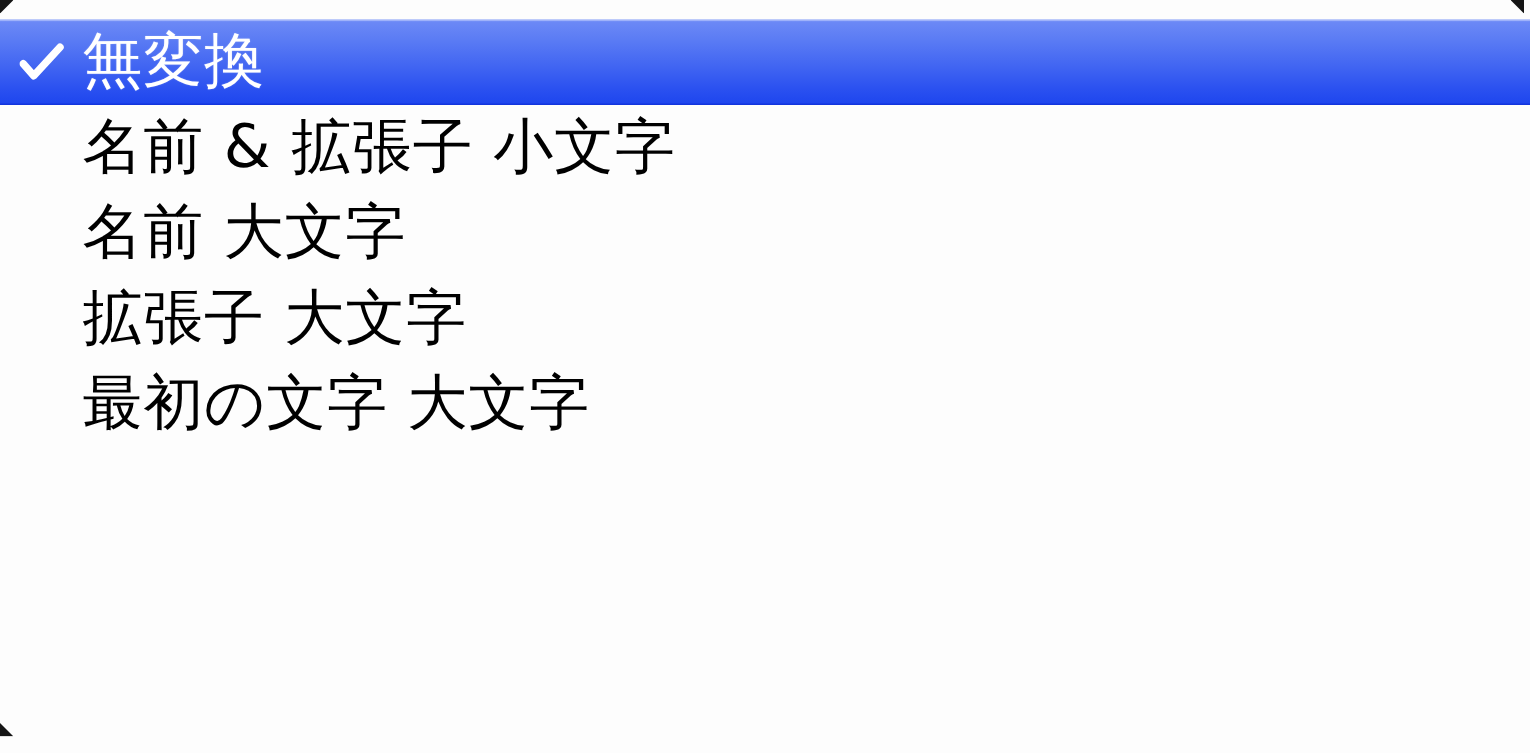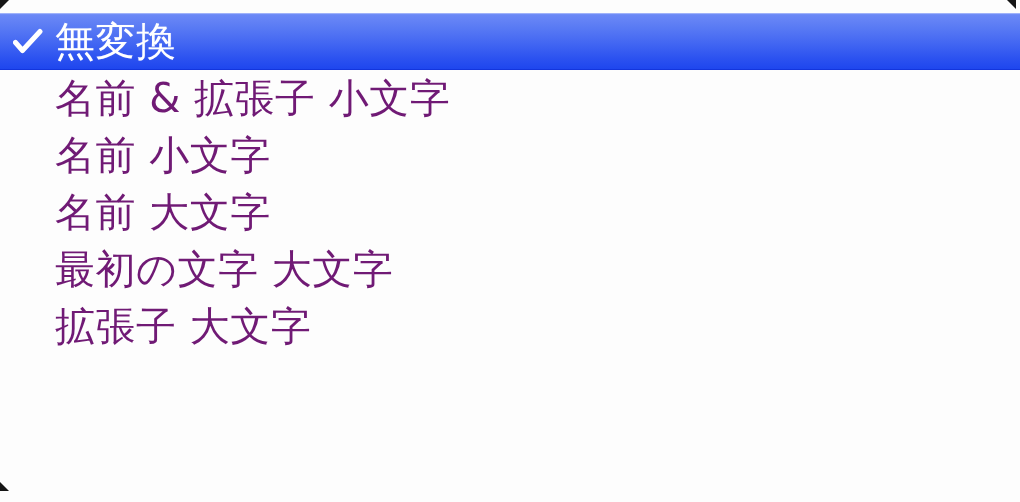--- a/index.html
+++ b/index.html
@@ -60,21 +60,21 @@
 
   .menu-item .check-slot svg {
     display: block;
     width: 30px;
     height: 28px;
   }
 
   .menu-item .item-label {
     font-size: 40px;
     line-height: 1;
-    color: #701a75;
+    color: #000000;
     white-space: nowrap;
     letter-spacing: 0.5px;
     transform: translateY(-1px);
   }
 
   
   .menu-item.selected {
     background: linear-gradient(to bottom,
       #7f99f7 0px,
       #6b88f6 2px,
@@ -119,35 +119,31 @@
       </span>
       <span class="item-label">無変換</span>
     </li>
 
     <li class="menu-item">
       <span class="check-slot"></span>
       <span class="item-label">名前 &amp; 拡張子 小文字</span>
     </li>
 
 
-    <li class="menu-item">
-      <span class="check-slot"></span>
-      <span class="item-label">名前 小文字</span>
-    </li>
 
     <li class="menu-item">
       <span class="check-slot"></span>
       <span class="item-label">名前 大文字</span>
     </li>
 
 
     <li class="menu-item">
       <span class="check-slot"></span>
-      <span class="item-label">最初の文字 大文字</span>
+      <span class="item-label">拡張子 大文字</span>
     </li>
 
     <li class="menu-item">
       <span class="check-slot"></span>
-      <span class="item-label">拡張子 大文字</span>
+      <span class="item-label">最初の文字 大文字</span>
     </li>
 
   </ul>
 </div>
 
 </body></html>

